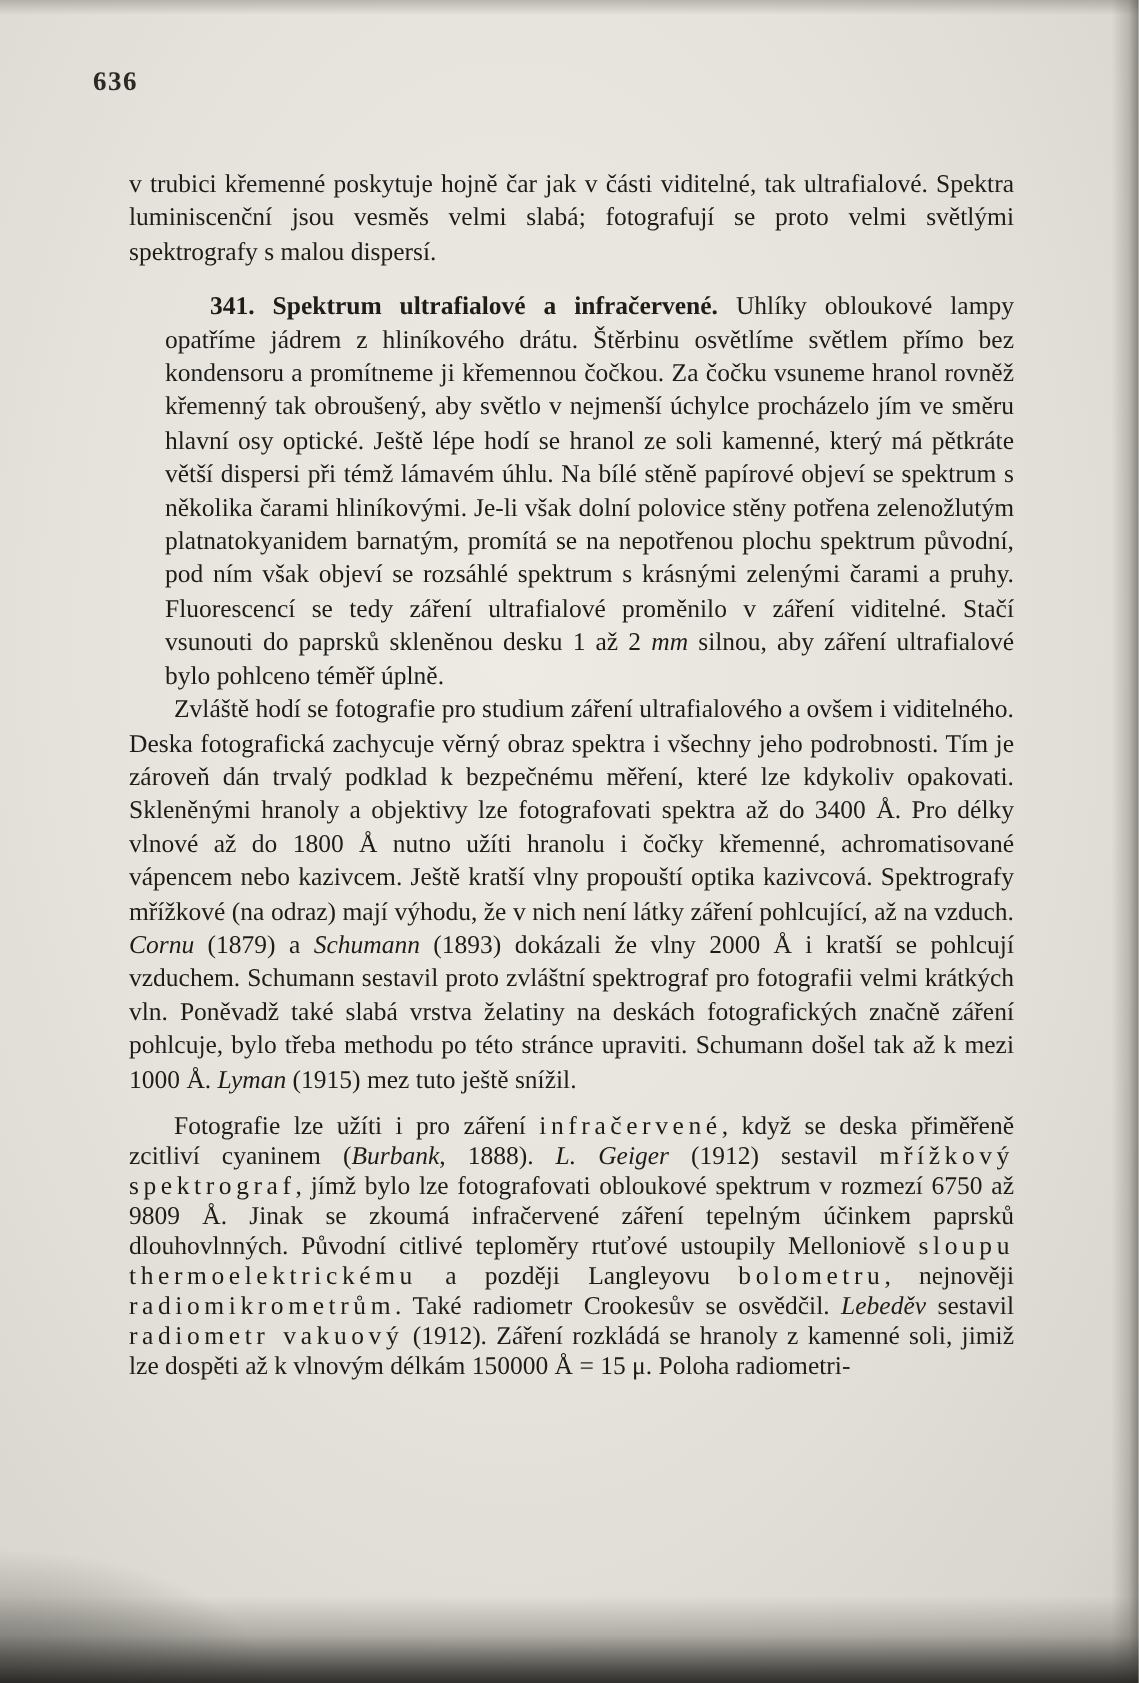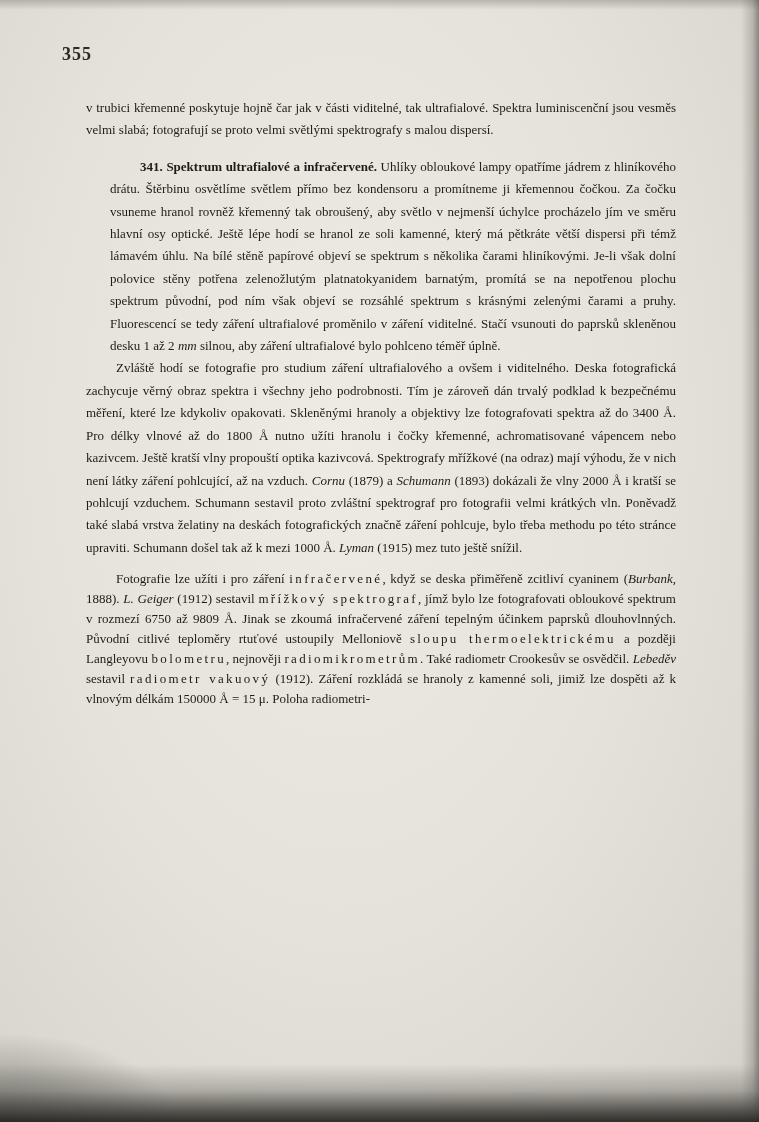--- a/index.html
+++ b/index.html
@@ -35,42 +35,42 @@
   .edge-corner {
     position: absolute; left: 0; bottom: 0; width: 180px; height: 90px;
     background: radial-gradient(ellipse at 0% 100%, rgba(50,49,46,0.55) 0%, rgba(50,49,46,0) 70%);
     pointer-events: none;
   }
   .page-number {
     position: absolute; left: 62px; top: 44px;
     font-size: 18px; font-weight: bold; letter-spacing: 1px; color: #2b2a26;
   }
   .text-block {
-    position: absolute; left: 86px; top: 97px; width: 590px;
-    font-size: 13px; line-height: 22.4px; text-align: justify;
+    position: absolute; left: 86px; top: 112px; width: 590px;
+    font-size: 17px; line-height: 22.4px; text-align: justify;
   }
   .text-block p { text-align: justify; }
   p.indent { text-indent: 30px; }
   .p2 { margin-top: 14px; margin-left: 24px; }
   .p3 { }
   .p4 { margin-top: 10px; line-height: 20px; }
   .b { font-weight: bold; }
   .i { font-style: italic; }
   .sp { letter-spacing: 0.18em; }
 </style>
 </head>
 <body>
 
 <div class="page">
   <div class="edge-top"></div>
   <div class="edge-right"></div>
   <div class="edge-corner"></div>
   <div class="edge-bottom"></div>
 
-  <div class="page-number">355</div>
+  <div class="page-number">636</div>
 
   <div class="text-block">
 
     <p class="p1"><span>v trubici křemenné poskytuje hojně čar jak v části viditelné, tak ultrafialové. Spektra luminiscenční jsou vesměs velmi slabá; fotografují se proto velmi světlými spektrografy s malou dispersí.</span></p>
 
     <p class="p2 indent"><span class="b">341. Spektrum ultrafialové a infračervené.</span><span> Uhlíky obloukové lampy opatříme jádrem z hliníkového drátu. Štěrbinu osvětlíme světlem přímo bez kondensoru a promítneme ji křemennou čočkou. Za čočku vsuneme hranol rovněž křemenný tak obroušený, aby světlo v nejmenší úchylce procházelo jím ve směru hlavní osy optické. Ještě lépe hodí se hranol ze soli kamenné, který má pětkráte větší dispersi při témž lámavém úhlu. Na bílé stěně papírové objeví se spektrum s několika čarami hliníkovými. Je-li však dolní polovice stěny potřena zelenožlutým platnatokyanidem barnatým, promítá se na nepotřenou plochu spektrum původní, pod ním však objeví se rozsáhlé spektrum s krásnými zelenými čarami a pruhy. Fluorescencí se tedy záření ultrafialové proměnilo v záření viditelné. Stačí vsunouti do paprsků skleněnou desku 1 až 2 </span><span class="i">mm</span><span> silnou, aby záření ultrafialové bylo pohlceno téměř úplně.</span></p>
 
     <p class="p3 indent"><span>Zvláště hodí se fotografie pro studium záření ultrafialového a ovšem i viditelného. Deska fotografická zachycuje věrný obraz spektra i všechny jeho podrobnosti. Tím je zároveň dán trvalý podklad k bezpečnému měření, které lze kdykoliv opakovati. Skleněnými hranoly a objektivy lze fotografovati spektra až do 3400 Å. Pro délky vlnové až do 1800 Å nutno užíti hranolu i čočky křemenné, achromatisované vápencem nebo kazivcem. Ještě kratší vlny propouští optika kazivcová. Spektrografy mřížkové (na odraz) mají výhodu, že v nich není látky záření pohlcující, až na vzduch. </span><span class="i">Cornu</span><span> (1879) a </span><span class="i">Schumann</span><span> (1893) dokázali že vlny 2000 Å i kratší se pohlcují vzduchem. Schumann sestavil proto zvláštní spektrograf pro fotografii velmi krátkých vln. Poněvadž také slabá vrstva želatiny na deskách fotografických značně záření pohlcuje, bylo třeba methodu po této stránce upraviti. Schumann došel tak až k mezi 1000 Å. </span><span class="i">Lyman</span><span> (1915) mez tuto ještě snížil.</span></p>
 
     <p class="p4 indent"><span>Fotografie lze užíti i pro záření </span><span class="sp">infračervené</span><span>, když se deska přiměřeně zcitliví cyaninem (</span><span class="i">Burbank</span><span>, 1888). </span><span class="i">L. Geiger</span><span> (1912) sestavil </span><span class="sp">mřížkový spektrograf</span><span>, jímž bylo lze fotografovati obloukové spektrum v rozmezí 6750 až 9809 Å. Jinak se zkoumá infračervené záření tepelným účinkem paprsků dlouhovlnných. Původní citlivé teploměry rtuťové ustoupily Melloniově </span><span class="sp">sloupu thermoelektrickému</span><span> a později Langleyovu </span><span class="sp">bolometru</span><span>, nejnověji </span><span class="sp">radiomikrometrům</span><span>. Také radiometr Crookesův se osvědčil. </span><span class="i">Lebeděv</span><span> sestavil </span><span class="sp">radiometr vakuový</span><span> (1912). Záření rozkládá se hranoly z kamenné soli, jimiž lze dospěti až k vlnovým délkám 150000 Å = 15 μ. Poloha radiometri-</span></p>

